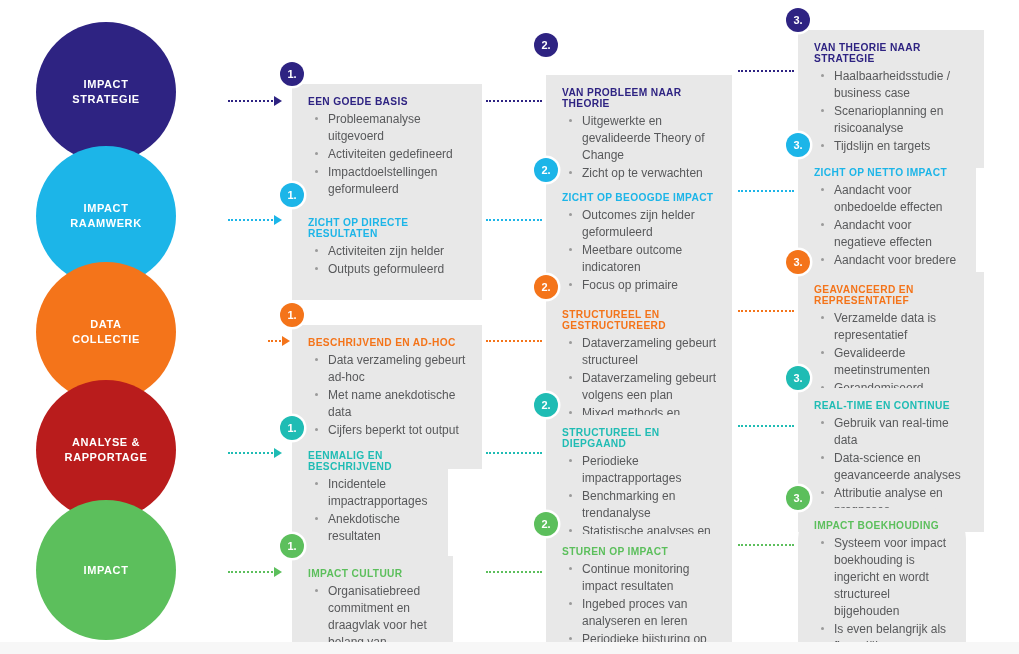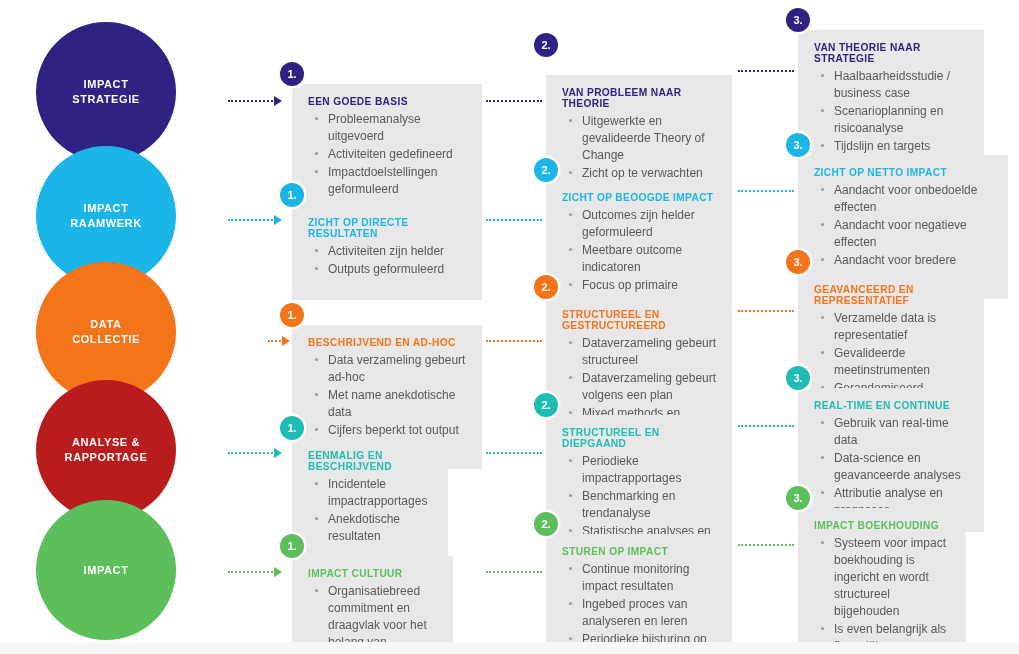--- a/index.html
+++ b/index.html
@@ -250,21 +250,21 @@
       <div class="badge" style="left: 280px; top: 183px; background: rgb(28, 181, 232);">1.</div>
       <div class="box" style="left: 546px; top: 180px; width: 186px; min-height: 95px;">
         <div class="box-title" style="color: rgb(28, 181, 232);">ZICHT OP BEOOGDE IMPACT</div>
         <ul>
           <li>Outcomes zijn helder geformuleerd</li>
           <li>Meetbare outcome indicatoren</li>
           <li>Focus op primaire doelgroep</li>
         </ul>
       </div>
       <div class="badge" style="left: 534px; top: 158px; background: rgb(28, 181, 232);">2.</div>
-      <div class="box" style="left: 798px; top: 155px; width: 210px; min-height: 95px;">
+      <div class="box" style="left: 798px; top: 155px; width: 178px; min-height: 95px;">
         <div class="box-title" style="color: rgb(28, 181, 232);">ZICHT OP NETTO IMPACT</div>
         <ul>
           <li>Aandacht voor onbedoelde effecten</li>
           <li>Aandacht voor negatieve effecten</li>
           <li>Aandacht voor bredere stakeholders</li>
         </ul>
       </div>
       <div class="badge" style="left: 786px; top: 133px; background: rgb(28, 181, 232);">3.</div>
       <div class="box" style="left: 292px; top: 325px; width: 190px; min-height: 100px;">
         <div class="box-title" style="color: rgb(244, 116, 26);">BESCHRIJVEND EN AD-HOC</div>

